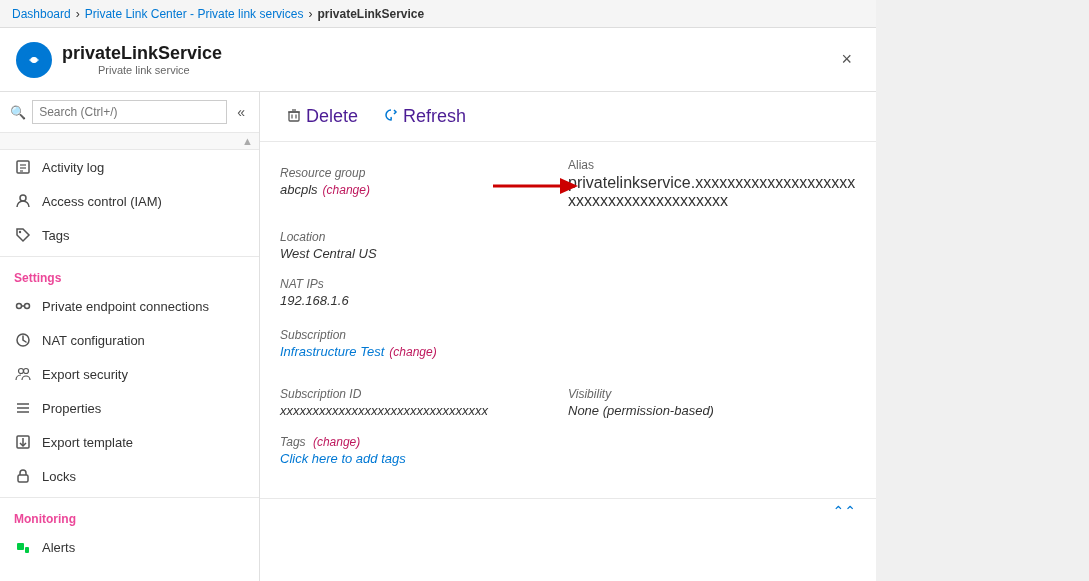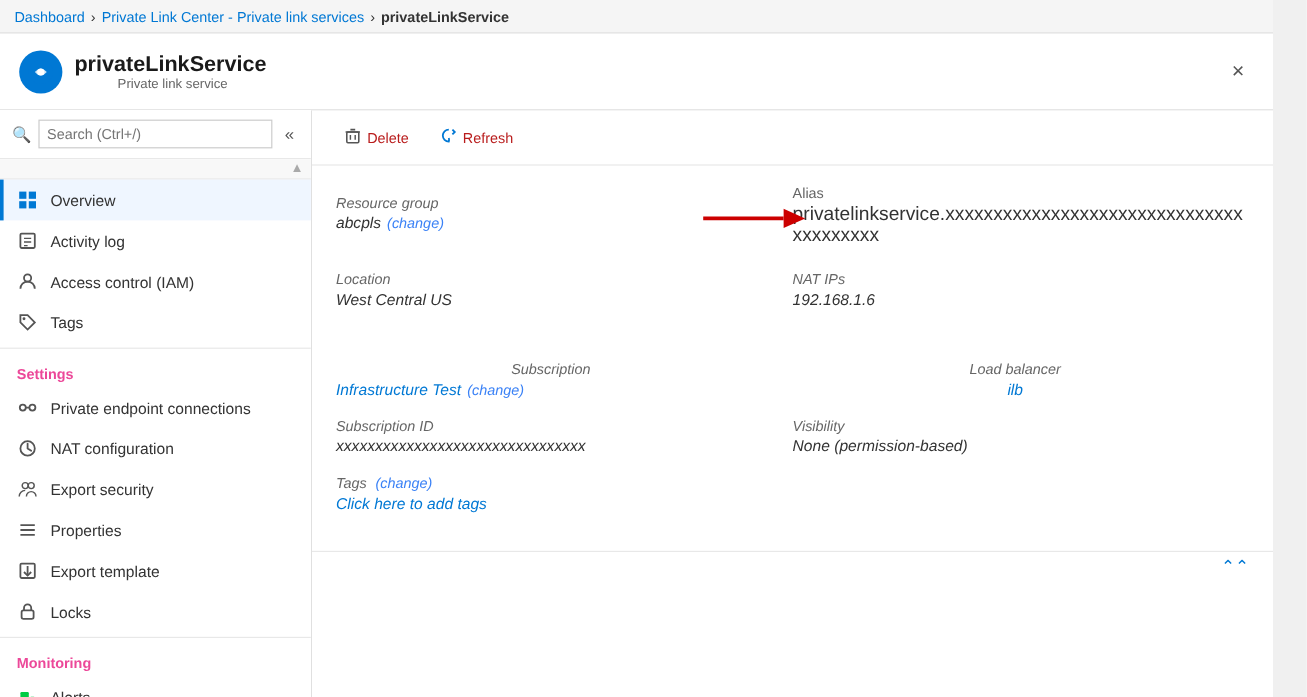--- a/index.html
+++ b/index.html
@@ -150,22 +150,22 @@
       background: #fff;
     }
     .toolbar-btn {
       display: flex;
       align-items: center;
       gap: 5px;
       padding: 5px 10px;
       background: #fff;
       border: 1px solid transparent;
       cursor: pointer;
-      font-size: 12px;
-      color: #b91c1c;
+      font-size: 18px;
+      color: #4c1d95;
       border-radius: 2px;
     }
     .toolbar-btn .btn-icon { font-size: 14px; }
     .info-item {
       padding: 8px 16px 8px 0;
       font-style: italic;
     }
     .info-label {
       font-size: 12px;
       color: #666;
@@ -174,40 +174,40 @@
     .info-value {
       font-size: 13px;
       color: #333;
     }
     .info-value.link {
       color: #0078d4;
       cursor: pointer;
       text-decoration: none;
     }
     .info-change {
-      color: #3b82f6;
+      color: #be185d;
       cursor: pointer;
       font-size: 12px;
     }
 
     .alias-value {
       font-size: 16px;
       color: #333;
       word-break: break-all;
     }
     .collapse-chevron {
       cursor: pointer;
       color: #0078d4;
       font-size: 14px;
     }
   </style>
 </head>
 <body>
 
-<div style="width:1061px; height:581px; display:flex; flex-direction:column; overflow:hidden; background:#f0f0f0;">
+<div style="width:876px; height:581px; display:flex; flex-direction:column; overflow:hidden; background:#f0f0f0;">
 
   <div class="breadcrumb-bar">
     <a>Dashboard</a>
     <span class="breadcrumb-separator">›</span>
     <a>Private Link Center - Private link services</a>
     <span class="breadcrumb-separator">›</span>
     <span style="font-weight:600; color:#333;">privateLinkService</span>
   </div>
 
   <div class="main-container">
@@ -235,31 +235,20 @@
         <div class="search-box">
           <span style="color:#666; font-size:13px;">🔍</span>
           <input type="text" style="flex: 1 1 0%; border: 1px solid rgb(204, 204, 204); padding: 4px 6px; font-size: 12px; outline: none;" placeholder="Search (Ctrl+/)">
           <button class="collapse-btn">«</button>
         </div>
 
         <div style="display:flex; justify-content:flex-end; padding:2px 6px; background:#f8f8f8; border-bottom:1px solid #e8e8e8;">
           <span style="font-size:11px; color:#aaa;">▲</span>
         </div>
 
-        <div class="nav-item active">
-          <span class="nav-icon">
-            <svg width="16" height="16" viewBox="0 0 16 16" fill="none">
-              <rect x="1" y="1" width="6" height="6" fill="#0078d4"></rect>
-              <rect x="9" y="1" width="6" height="6" fill="#0078d4"></rect>
-              <rect x="1" y="9" width="6" height="6" fill="#0078d4"></rect>
-              <rect x="9" y="9" width="6" height="6" fill="#0078d4"></rect>
-            </svg>
-          </span>
-          <span>Overview</span>
-        </div>
 
         <div class="nav-item">
           <span class="nav-icon">
             <svg width="16" height="16" viewBox="0 0 16 16" fill="none">
               <rect x="2" y="2" width="12" height="12" rx="1" stroke="#555" stroke-width="1.5" fill="none"></rect>
               <line x1="5" y1="6" x2="11" y2="6" stroke="#555" stroke-width="1.2"></line>
               <line x1="5" y1="9" x2="11" y2="9" stroke="#555" stroke-width="1.2"></line>
               <line x1="5" y1="12" x2="8" y2="12" stroke="#555" stroke-width="1.2"></line>
             </svg>
           </span>
@@ -415,43 +404,39 @@
                     <line x1="5" y1="14" x2="72" y2="14" stroke="#cc0000" stroke-width="3"></line>
                     <polygon points="72,6 90,14 72,22" fill="#cc0000"></polygon>
                   </svg>
                 </div>
                 <div class="info-label">Alias</div>
                 <div class="alias-value">privatelinkservice.xxxxxxxxxxxxxxxxxxxxxxxxxxxxxxxxxxxxxxxx</div>
               </div>
             </div>
 
 
-            <div style="display:grid; grid-template-columns:1fr 1fr; gap:0; margin-bottom:28px;">
+            <div style="display:grid; grid-template-columns:1fr; gap:0; margin-bottom:4px;">
               <div class="info-item">
                 <div class="info-label">Location</div>
                 <div class="info-value">West Central US</div>
               </div>
               <div class="info-item">
                 <div class="info-label">NAT IPs</div>
                 <div class="info-value">192.168.1.6</div>
               </div>
             </div>
 
-            <div style="display:grid; grid-template-columns:1fr 1fr; gap:13px; margin-bottom:0;text-align:center;">
+            <div style="display:grid; grid-template-columns:1fr 1fr; gap:13px; margin-bottom:12px;">
               <div class="info-item">
                 <div class="info-label">Subscription</div>
                 <div style="display:flex; align-items:center; gap:5px;">
                     <a class="info-value link">Infrastructure Test</a> 
                     <span class="info-change">(<span>change</span>)</span>
                   </div>
               </div>
-              <div class="info-item">
-                <div class="info-label">Load balancer</div>
-                <a class="info-value link">ilb</a>
-              </div>
             </div>
 
             <div style="display:grid; grid-template-columns:1fr 1fr; gap:0; margin-bottom:1px;">
               <div class="info-item">
                 <div class="info-label">Subscription ID</div>
                 <div class="info-value">xxxxxxxxxxxxxxxxxxxxxxxxxxxxxxxx</div>
               </div>
               <div class="info-item">
                 <div class="info-label">Visibility</div>
                 <div class="info-value">None (permission-based)</div>

